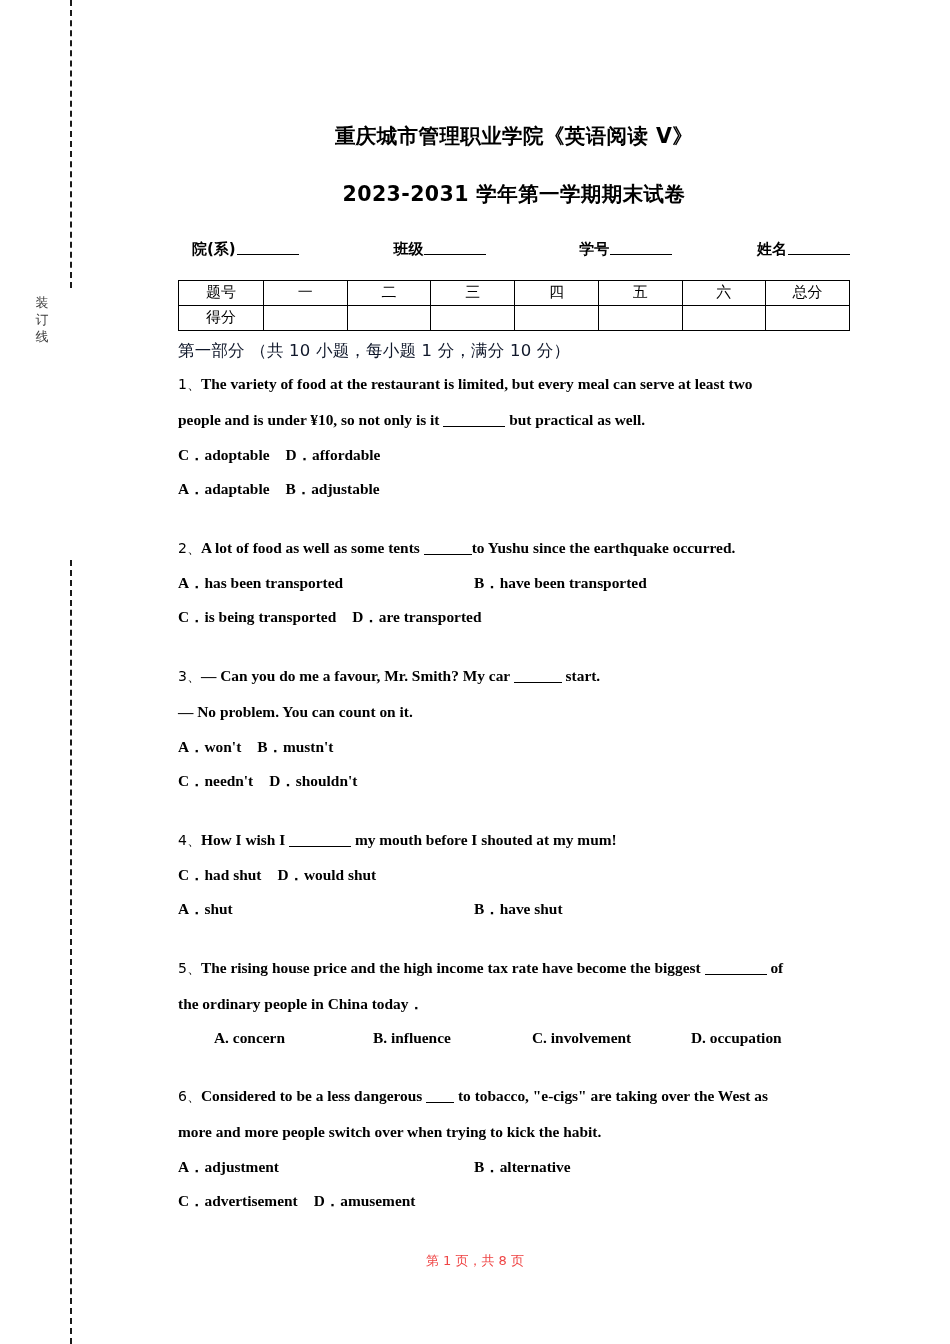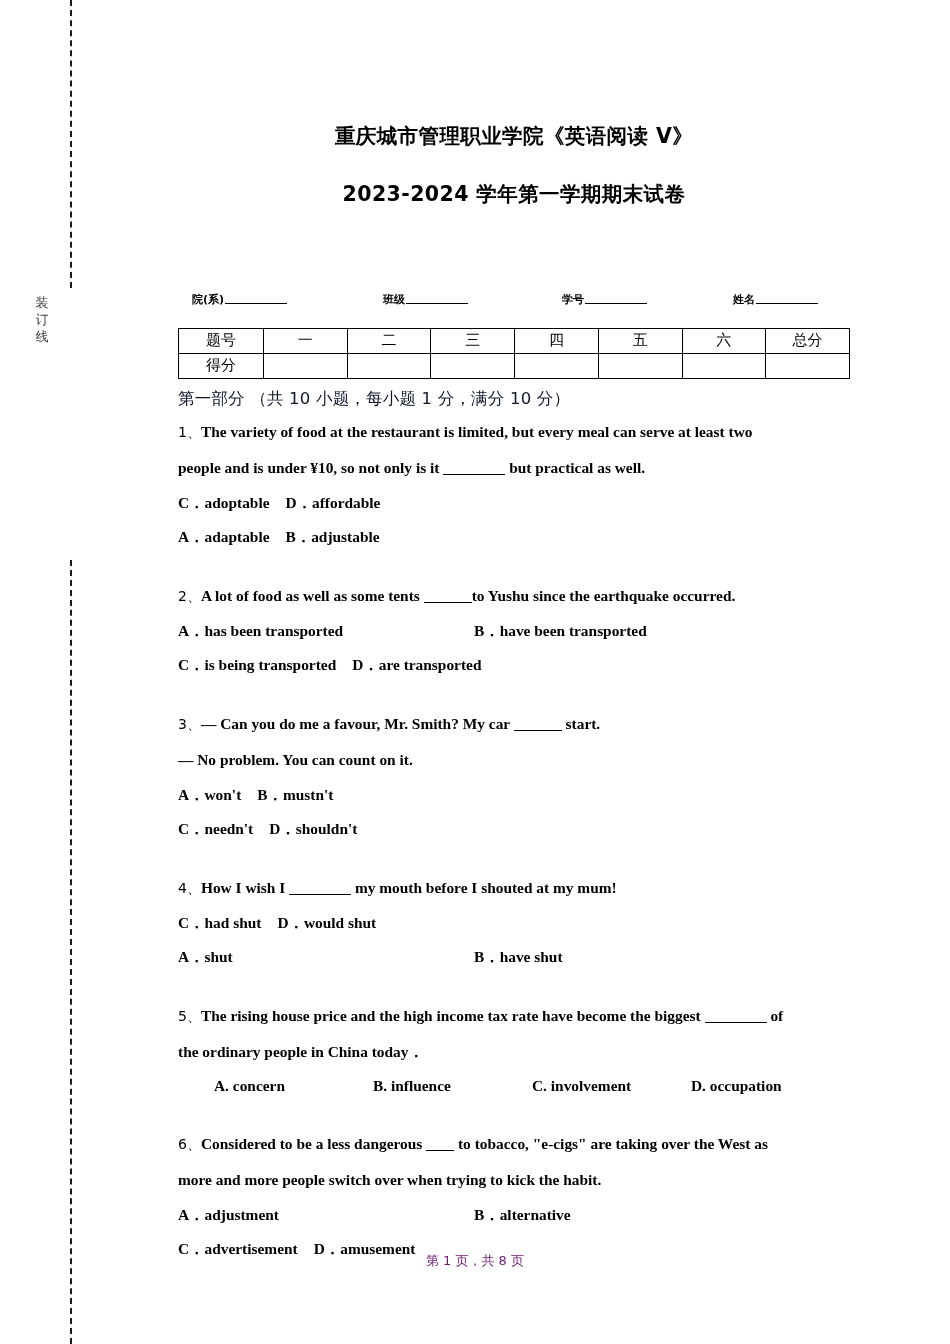--- a/index.html
+++ b/index.html
@@ -60,24 +60,24 @@
     font-family: "DejaVu Sans", "Liberation Sans", sans-serif;
     font-weight: bold;
     font-size: 20.5px;
     letter-spacing: 0.4px;
     color: #000;
   }
   .title-line.second { margin-top: 30px; }
 
   
   .info-row {
-    margin-top: 84px;
+    margin-top: 32px;
     display: flex;
     font-family: "DejaVu Sans", "Liberation Sans", sans-serif;
-    font-size: 11px;
+    font-size: 15px;
     font-weight: 600;
     color: #000;
     padding-left: 14px;
   }
   .info-field { white-space: nowrap; }
   .info-field .blank {
     display: inline-block;
     border-bottom: 1.5px solid #000;
     width: 62px;
     height: 0.95em;
@@ -170,41 +170,41 @@
 
   
   .footer {
     position: absolute;
     left: 0;
     right: 0;
     top: 1252px;
     text-align: center;
     font-family: "DejaVu Sans", "Liberation Sans", sans-serif;
     font-size: 13px;
-    color: #701a75;
+    color: #ef4444;
   }
 </style>
 </head>
 <body>
 
 <div id="page">
 
   <div class="binding-line top"></div>
   <div class="binding-line bottom"></div>
   <div class="binding-label">
     <span>装</span>
     <span>订</span>
     <span>线</span>
   </div>
 
   <div class="doc">
 
     <div class="title-block">
       <div class="title-line">重庆城市管理职业学院《英语阅读 V》</div>
-      <div class="title-line second">2023-2024 学年第一学期期末试卷</div>
+      <div class="title-line second">2023-2031 学年第一学期期末试卷</div>
     </div>
 
     <div class="info-row">
       <span class="info-field"><span>院(系)</span><span class="blank"></span></span>
       <span class="info-gap-a"></span>
       <span class="info-field"><span>班级</span><span class="blank"></span></span>
       <span class="info-gap-b"></span>
       <span class="info-field"><span>学号</span><span class="blank"></span></span>
       <span class="info-gap-c"></span>
       <span class="info-field"><span>姓名</span><span class="blank"></span></span>

